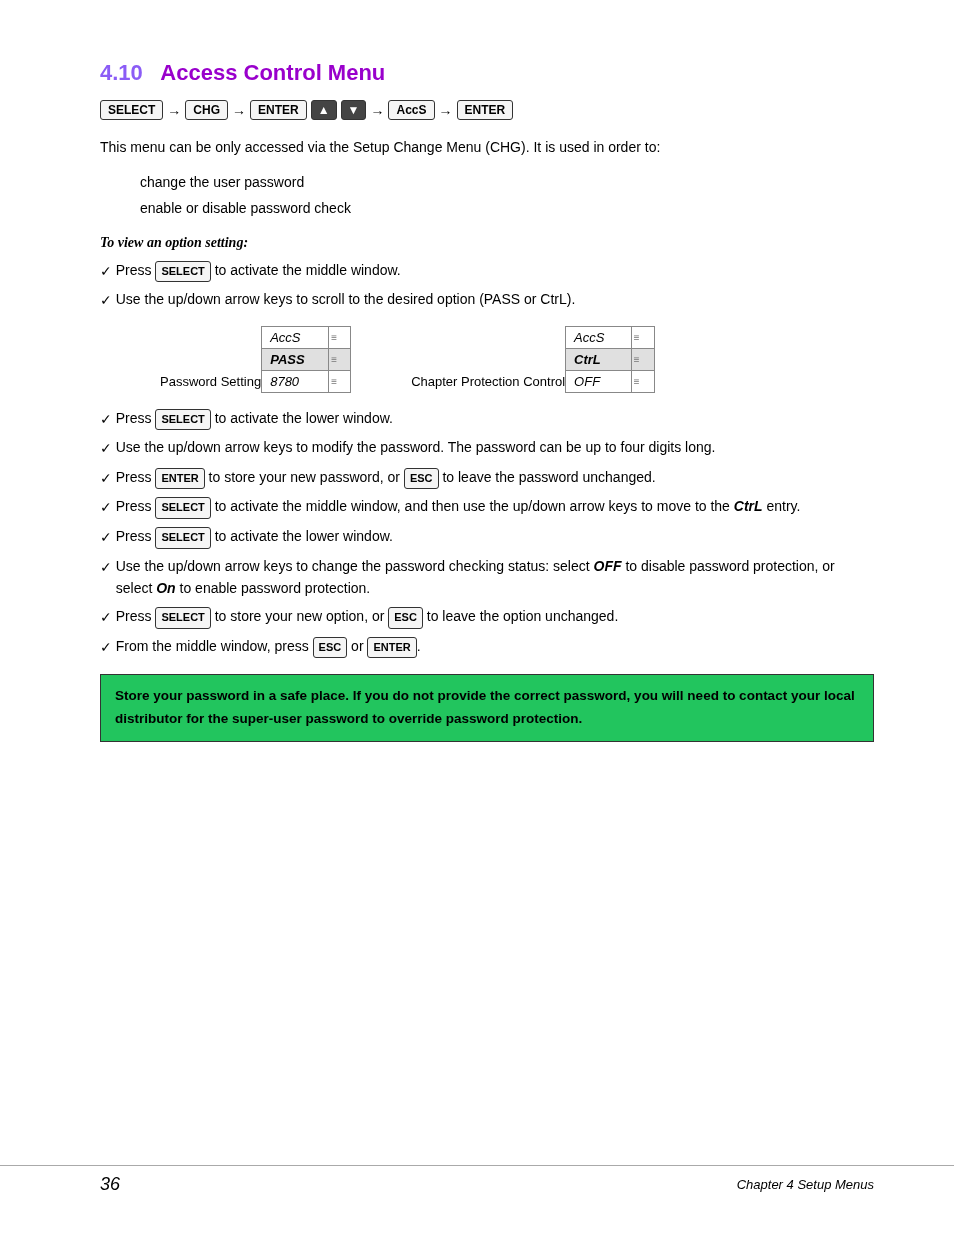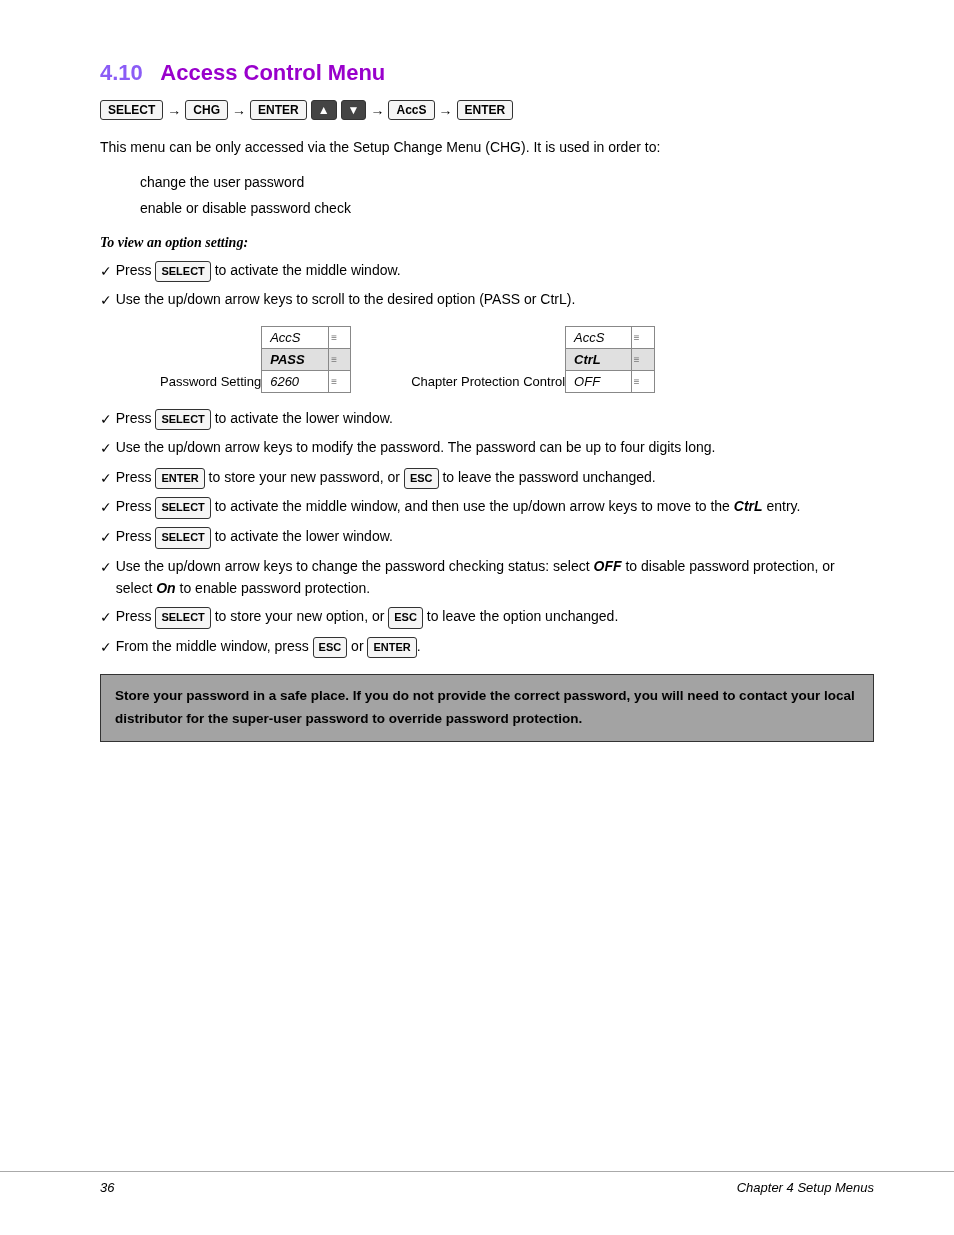--- a/index.html
+++ b/index.html
@@ -119,21 +119,21 @@
       font-size: 13px;
       font-style: italic;
       white-space: nowrap;
     }
     .menu-table tr.selected td {
       background: #e0e0e0;
       font-weight: bold;
     }
     .highlight-box {
       border: 1.5px solid #333;
-      background: #a3a3a3;
+      background: #22c55e;
       padding: 10px 14px;
       margin-top: 16px;
       font-weight: bold;
       line-height: 1.7;
       font-size: 13.5px;
     }
     .inline-key {
       display: inline-flex;
       align-items: center;
       justify-content: center;
@@ -151,21 +151,21 @@
       right: 0;
       padding: 0 80px 0 100px;
       display: flex;
       justify-content: space-between;
       align-items: center;
       border-top: 1px solid #aaa;
       padding-top: 8px;
     }
     .footer-left {
       font-style: italic;
-      font-size: 13px;
+      font-size: 18px;
     }
     .footer-right {
       font-style: italic;
       font-size: 13px;
     }
     .italic { }
     .bold-italic { font-weight: bold; font-style: italic; }
   </style>
 </head>
 <body>
@@ -222,21 +222,21 @@
         <tbody>
           <tr>
             <td><i>AccS</i></td>
             <td style="font-style:normal;font-size:10px;color:#777;border-left:none;padding-left:2px;">≡</td>
           </tr>
           <tr class="selected">
             <td><b><i>PASS</i></b></td>
             <td style="font-style:normal;font-size:10px;color:#777;border-left:none;padding-left:2px;">≡</td>
           </tr>
           <tr>
-            <td><i>6260</i></td>
+            <td><i>8780</i></td>
             <td style="font-style:normal;font-size:10px;color:#777;border-left:none;padding-left:2px;">≡</td>
           </tr>
         </tbody>
       </table>
     </div>
 
     <div class="table-group">
       <div class="table-label">Chapter Protection Control</div>
       <table class="menu-table">
         <tbody>

